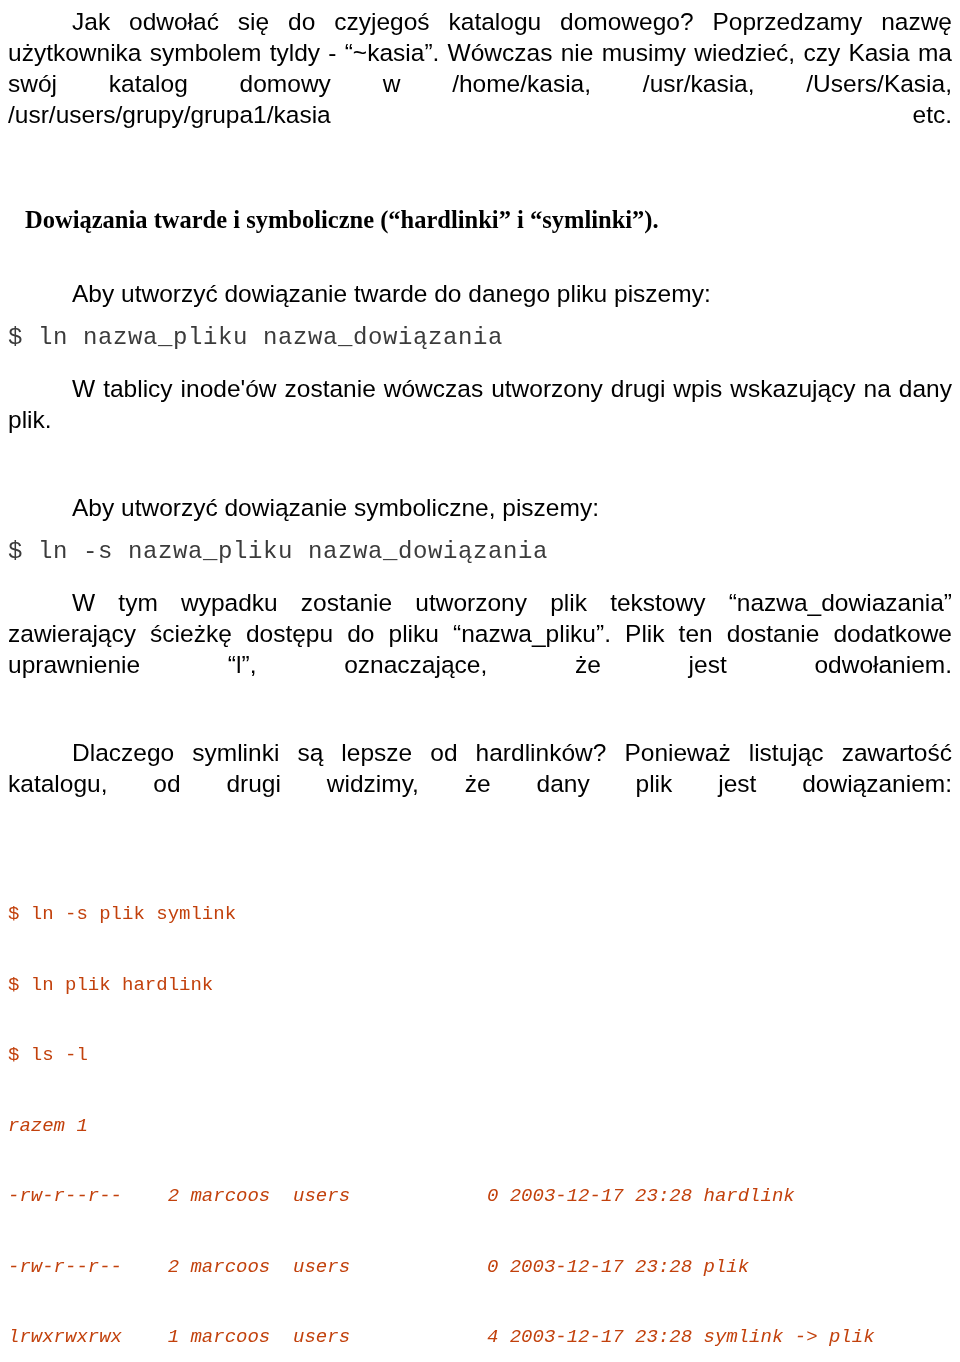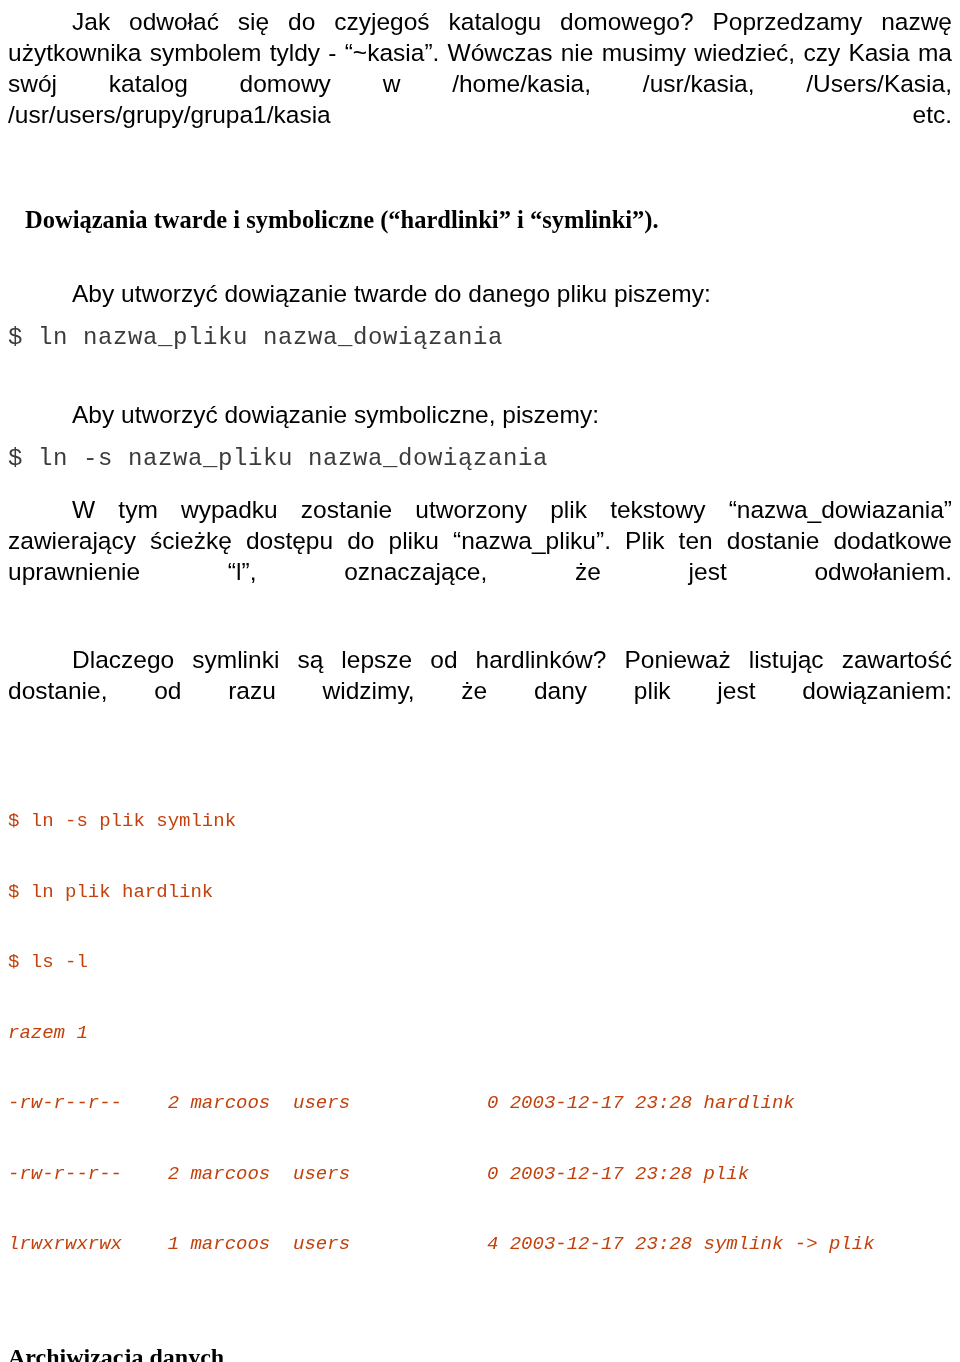--- a/index.html
+++ b/index.html
@@ -103,36 +103,37 @@
   <div class="sp-26"></div>
 
   <p class="para indent nostretch">Aby utworzyć dowiązanie twarde do danego pliku piszemy:</p>
 
   <div class="sp-14"></div>
 
   <p class="code">$ ln nazwa_pliku nazwa_dowiązania</p>
 
   <div class="sp-20"></div>
 
+  <p class="para indent">W tablicy inode'ów zostanie wówczas utworzony drugi wpis wskazujący na dany plik.</p>
 
   <div class="sp-26"></div>
 
   <p class="para indent nostretch">Aby utworzyć dowiązanie symboliczne, piszemy:</p>
 
   <div class="sp-14"></div>
 
   <p class="code">$ ln -s nazwa_pliku nazwa_dowiązania</p>
 
   <div class="sp-20"></div>
 
   <p class="para indent">W tym wypadku zostanie utworzony plik tekstowy “nazwa_dowiazania” zawierający ścieżkę dostępu do pliku “nazwa_pliku”.  Plik ten dostanie dodatkowe uprawnienie “l”, oznaczające, że jest odwołaniem.</p>
 
   <div class="sp-26"></div>
 
-  <p class="para indent">Dlaczego symlinki są lepsze od hardlinków? Ponieważ listując zawartość dostanie, od razu widzimy, że dany plik jest dowiązaniem:</p>
+  <p class="para indent">Dlaczego symlinki są lepsze od hardlinków? Ponieważ listując zawartość katalogu, od drugi widzimy, że dany plik jest dowiązaniem:</p>
 
   <div class="sp-26"></div>
 
   <div class="transcript">
     <div class="cmd">$ ln -s plik symlink</div>
     <div class="cmd">$ ln plik hardlink</div>
     <div class="cmd">$ ls -l</div>
     <div class="out">razem 1</div>
     <div class="out">-rw-r--r--    2 marcoos  users            0 2003-12-17 23:28 hardlink</div>
     <div class="out">-rw-r--r--    2 marcoos  users            0 2003-12-17 23:28 plik</div>

